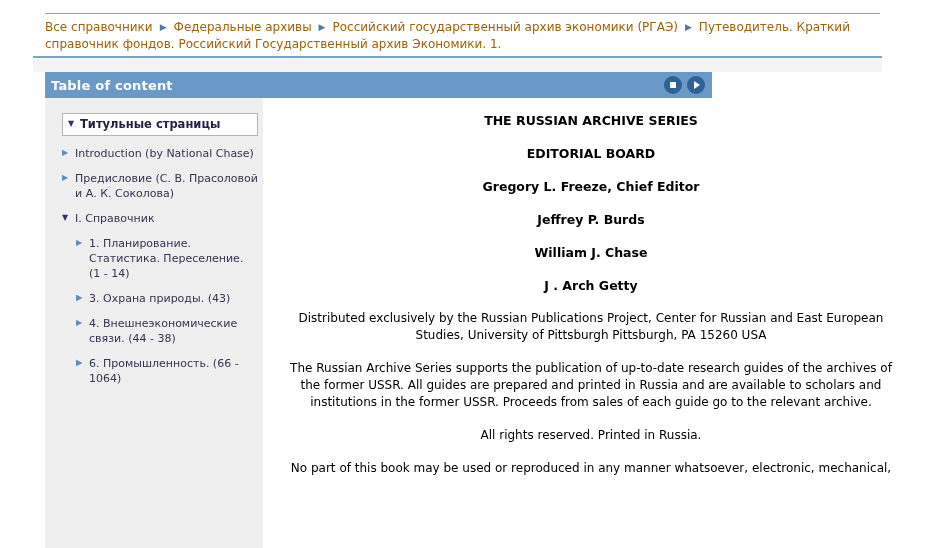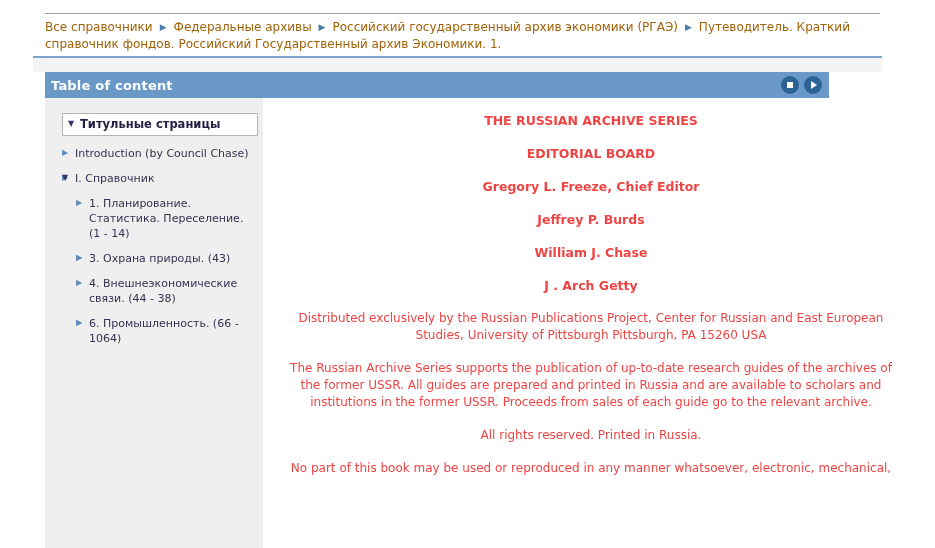--- a/index.html
+++ b/index.html
@@ -23,21 +23,21 @@
     display:inline-block; color:#4a7cab;
     font-size:9px; margin:0 7px; vertical-align:1px;
   }
 
   
   .blue-rule { margin:3px 53px 0 33px; border-top:2px solid #7ba3cb; height:0; }
   .gray-band { margin:0 53px 0 33px; height:14px; background:#f4f4f4; }
 
   
   .panel-bar {
-    margin-left:45px; width:784px; height:26px;
+    margin-left:45px; width:667px; height:26px;
     background:#6a99c8;
     display:flex; align-items:center;
   }
   .panel-title {
     color:#ffffff; font-weight:bold; font-size:13px;
     padding-left:6px; letter-spacing:0.2px;
   }
   .panel-buttons { margin-left:auto; display:flex; gap:5px; padding-right:7px; }
   .circle-btn {
     width:18px; height:18px; border-radius:50%;
@@ -77,21 +77,21 @@
     border:1px solid #b5b5b5;
     padding:3px 4px 3px 17px;
     font-weight:bold;
     font-size:11.5px;
     color:#222244;
   }
   .tree-item.selected .arrow { left:5px; top:5px; }
 
   .main { flex:1; background:#ffffff; padding:14px 38px 0 22px; overflow:hidden; }
   .para {
-    text-align:center; color:#ef4444;
+    text-align:center; color:#000000;
     font-size:12px; line-height:17px;
     margin:0 0 16px 0;
   }
   .para.bold { font-weight:bold; font-size:12.5px; }
 </style>
 </head>
 <body>
 
 <div class="top-rule"></div>
 
@@ -108,22 +108,22 @@
     </span>
     <span class="circle-btn">
       <span class="play-glyph"></span>
     </span>
   </span>
 </div>
 
 <div class="panel-body">
   <div class="sidebar">
       <div class="tree-item level-1 expanded selected"><span class="arrow">▼</span><span>Титульные страницы</span></div>
-      <div class="tree-item level-1"><span class="arrow">▶</span><span>Introduction (by Council Chase)</span></div>
-      <div class="tree-item level-1"><span class="arrow">▶</span></div>
+      <div class="tree-item level-1"><span class="arrow">▶</span><span>Introduction (by National Chase)</span></div>
+      <div class="tree-item level-1"><span class="arrow">▶</span><span>Предисловие (С. В. Прасоловой и А. К. Соколова)</span></div>
       <div class="tree-item level-1 expanded"><span class="arrow">▼</span><span>I. Справочник</span></div>
       <div class="tree-item level-2"><span class="arrow">▶</span><span>1. Планирование. Статистика. Переселение. (1 - 14)</span></div>
       <div class="tree-item level-2"><span class="arrow">▶</span></div>
       <div class="tree-item level-2"><span class="arrow">▶</span><span>3. Охрана природы. (43)</span></div>
       <div class="tree-item level-2"><span class="arrow">▶</span><span>4. Внешнеэкономические связи. (44 - 38)</span></div>
       <div class="tree-item level-2"><span class="arrow">▶</span></div>
       <div class="tree-item level-2"><span class="arrow">▶</span><span>6. Промышленность. (66 - 1064)</span></div>
     </div>
   <div class="main">
       <div class="para bold">THE RUSSIAN ARCHIVE SERIES</div>

